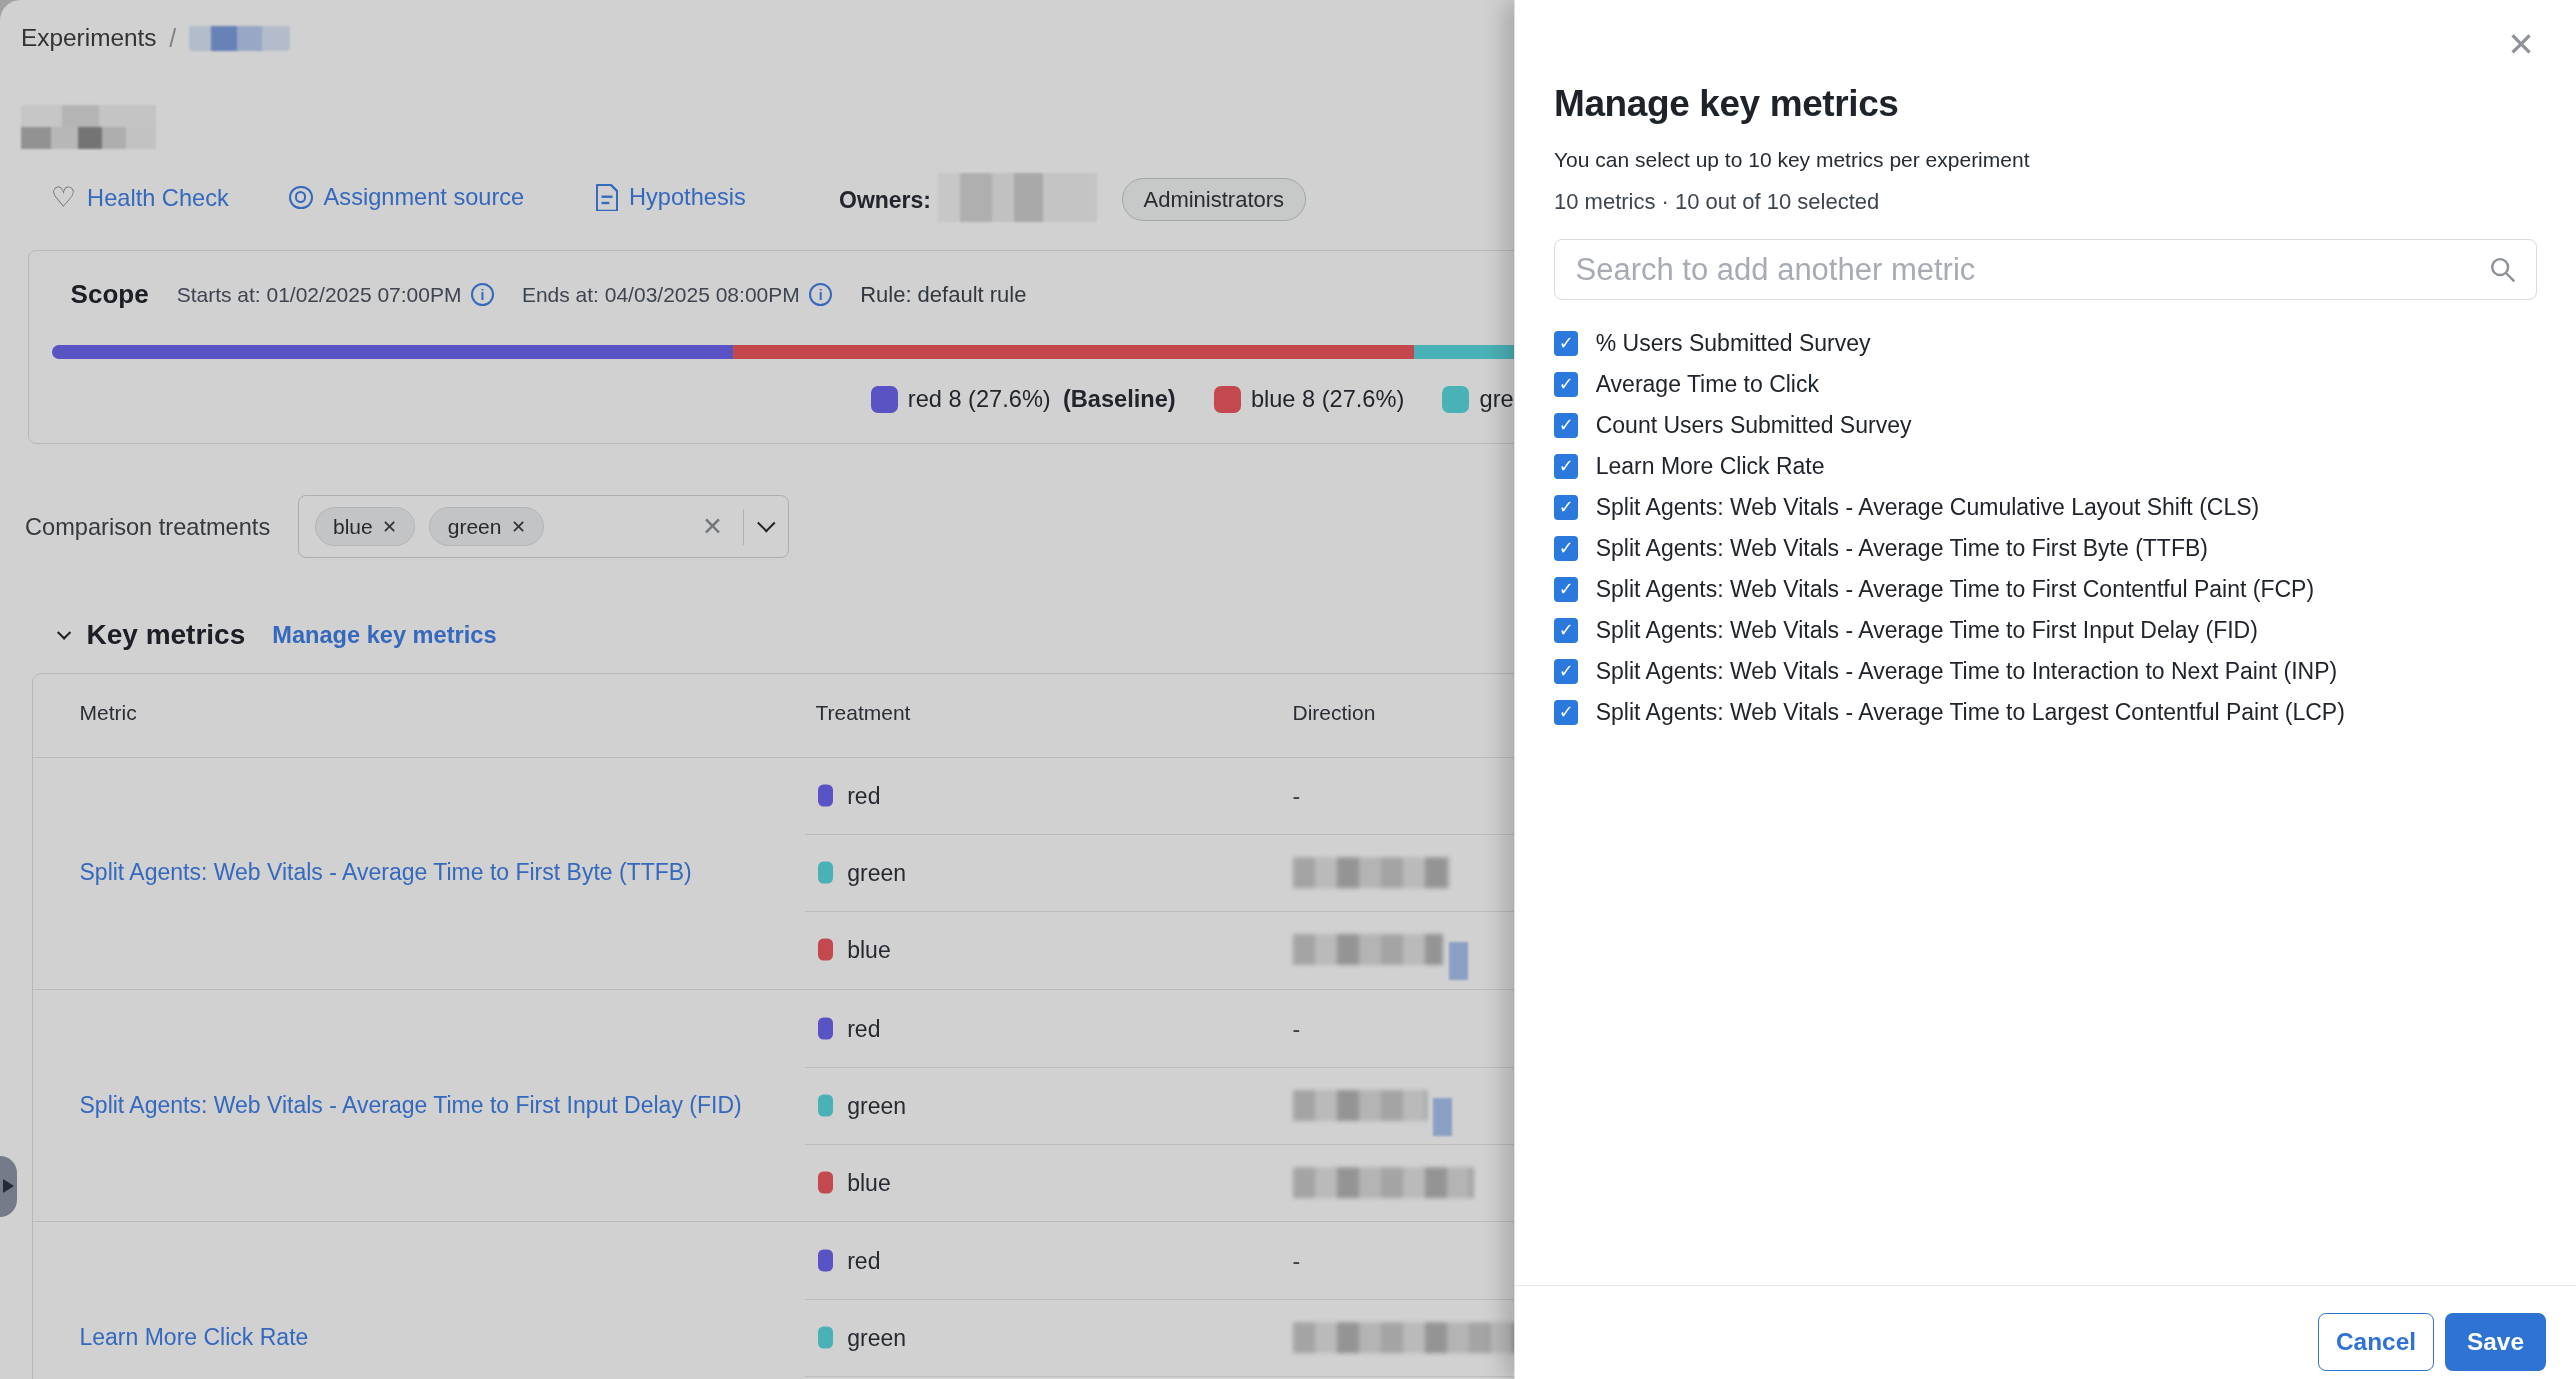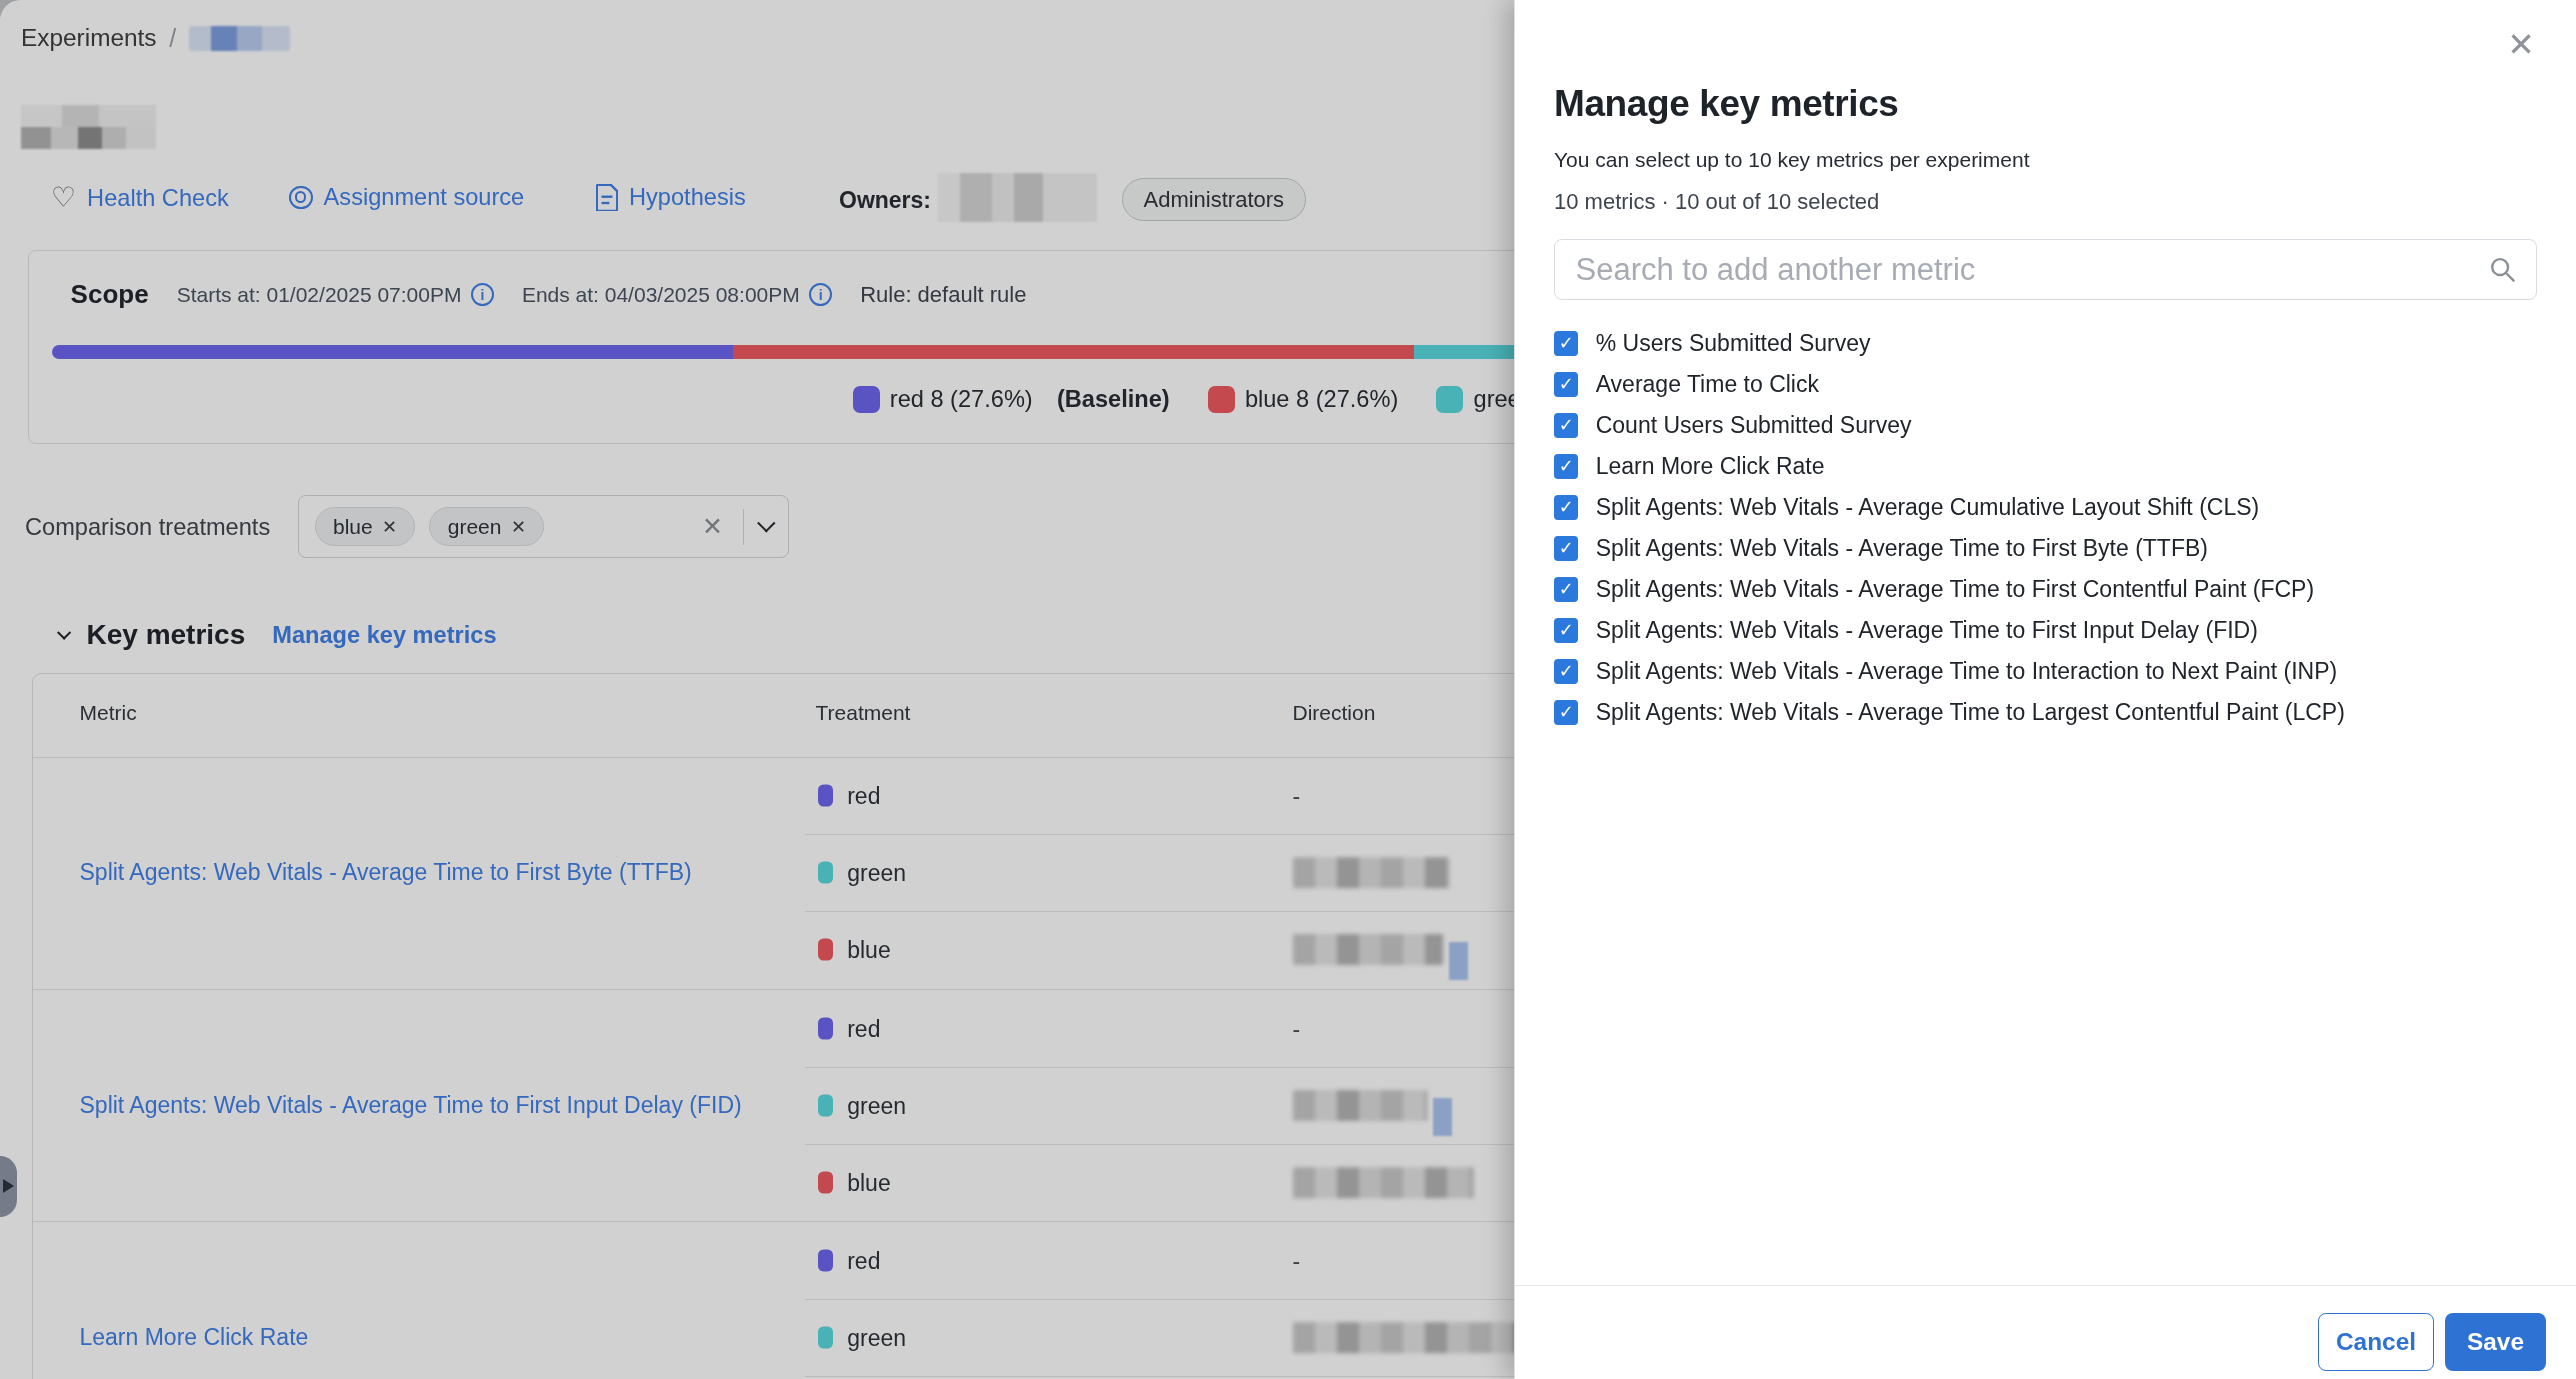--- a/index.html
+++ b/index.html
@@ -39,24 +39,24 @@
   .scope-title { font-size:26px; font-weight:700; color:#23272e; }
   .scope-kv { font-size:21px; color:#4b5563; display:flex; align-items:center; gap:9.4px;justify-content:center; }
   .rule-kv { font-size:22px; color:#3f4650; }
   .info-i { width:23px; height:23px; border:2px solid #4080e8; border-radius:50%; color:#4080e8;
     display:inline-flex; align-items:center; justify-content:center; font-size:14px; font-weight:700; }
   .dist-bar { position:absolute; left:23.6px; right:23.6px; top:94px; height:14px; border-radius:7px; overflow:hidden; display:flex; }
   .seg-red   { background:#6e66ee; }
   .seg-blue  { background:#ee5a60; }
   .seg-green { background:#5ad9e0; }
   .seg-rest  { background:#e9eaec; flex:1; }
-  .legend { position:absolute; left:824px; top:135px; display:flex; align-items:flex-end; gap:38px; white-space:nowrap; }
+  .legend { position:absolute; left:842px; top:135px; display:flex; align-items:flex-end; gap:38px; white-space:nowrap; }
   .leg-item { display:flex; align-items:center; gap:10.2px; font-size:23.6px; color:#2a2f36; }
   .leg-sw { width:27px; height:27px; border-radius:7px; flex:0 0 auto; }
-  .leg-suffix { font-weight:700; margin-left:14px; }
+  .leg-suffix { font-weight:700; margin-left:2px; }
 
   .cmp-label { position:absolute; left:25px; top:514px; font-size:23.6px; color:#41474f; }
   .cmp-select { position:absolute; left:298px; top:495px; width:491px; height:63px; background:#fff;
     border:0.8px solid #d3d5d9; border-radius:7.9px; display:flex; align-items:center; padding:0 15.7px; }
   .chip { display:flex; align-items:center; gap:9.4px; background:#eef0f1; border:0.8px solid #dadcde;
     border-radius:786px; padding:6.3px 17.3px; font-size:21px; color:#2f343b; margin-right:14px; }
   .chip .x { font-size:18px; color:#3c4046; }
   .cmp-spacer { flex:1; }
   .cmp-clear { font-size:25px; color:#8a9097; padding:0 4.7px; }
   .cmp-div { width:0.8px; height:36px; background:#d5d7da; margin:0 15.7px; }

